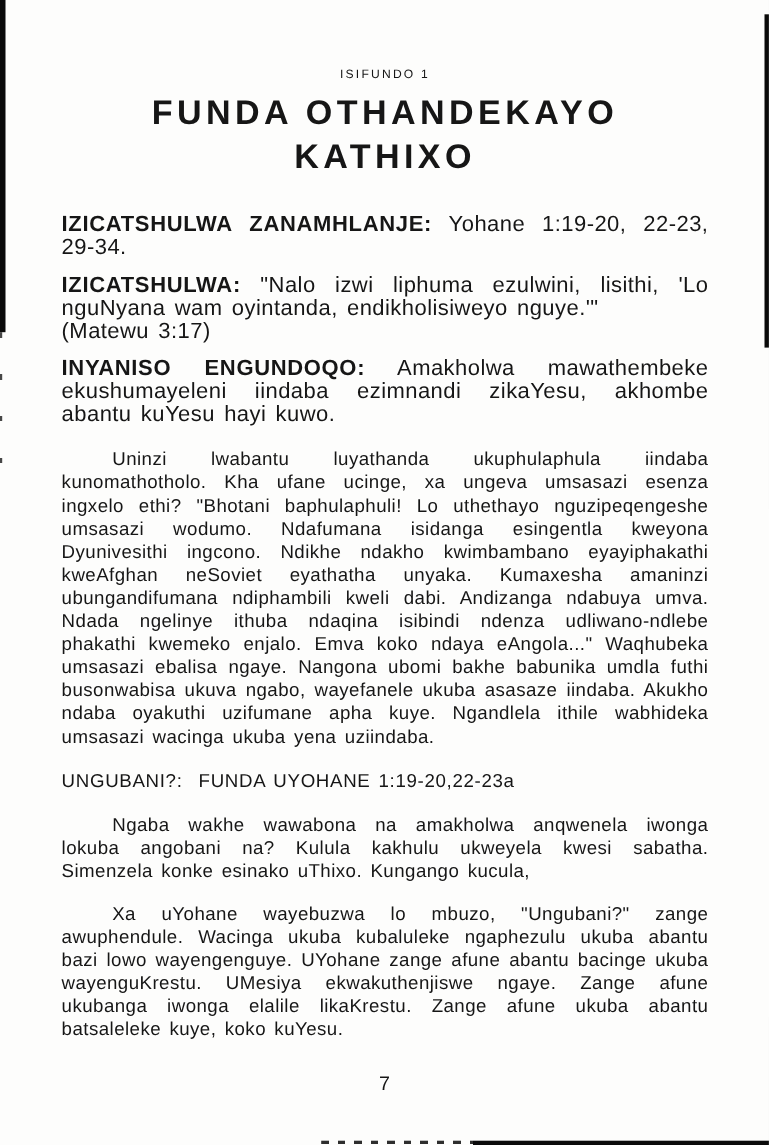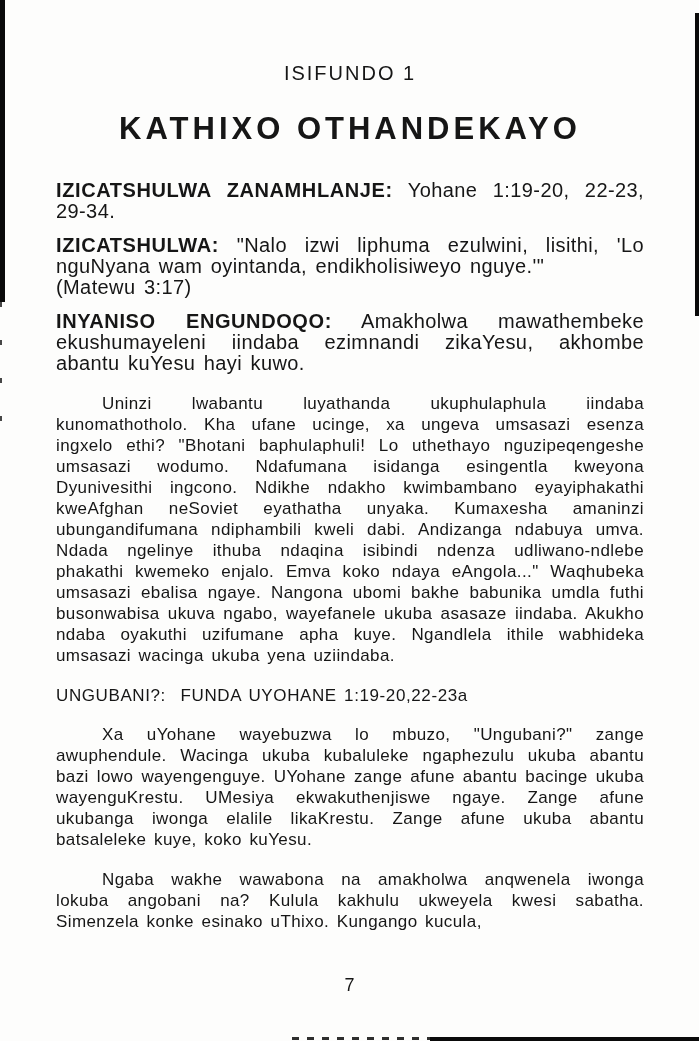--- a/index.html
+++ b/index.html
@@ -12,23 +12,23 @@
     overflow: hidden;
     font-family: "Liberation Sans", sans-serif;
     color: #161616;
   }
   .content {
     position: relative;
     padding: 62px 55px 0 56px;
   }
   .kicker {
     text-align: center;
-    font-size: 20px;
+    font-size: 11px;
     letter-spacing: 2px;
-    margin: 0 0 24px 0;
+    margin: 0 0 9px 0;
     font-weight: normal;
   }
   .title {
     text-align: center;
     font-size: 31px;
     font-weight: bold;
     letter-spacing: 4px;
     line-height: 40px;
     margin: 0;
   }
@@ -85,36 +85,37 @@
 </style>
 </head>
 <body>
 
 <div class="page">
 
   <div class="content">
 
     <div class="title-block">
       <p class="kicker">ISIFUNDO 1</p>
-      <h1 class="title">KATHIXO OTHANDEKAYO</h1>
+      <h1 class="title">FUNDA OTHANDEKAYO</h1>
+      <h1 class="title">KATHIXO</h1>
     </div>
 
     <p class="fm"><span class="fm-label">IZICATSHULWA ZANAMHLANJE:</span> <span>Yohane 1:19-20, 22-23, 29-34.</span></p>
 
     <p class="fm"><span class="fm-label">IZICATSHULWA:</span> <span>"Nalo izwi liphuma ezulwini, lisithi, 'Lo nguNyana wam oyintanda, endikholisiweyo nguye.'"</span><span class="fm-ref">(Matewu 3:17)</span></p>
 
     <p class="fm"><span class="fm-label">INYANISO ENGUNDOQO:</span> <span>Amakholwa mawathembeke ekushumayeleni iindaba ezimnandi zikaYesu, akhombe abantu kuYesu hayi kuwo.</span></p>
 
     <p class="para" style="margin-top:19px">Uninzi lwabantu luyathanda ukuphulaphula iindaba kunomathotholo. Kha ufane ucinge, xa ungeva umsasazi esenza ingxelo ethi? "Bhotani baphulaphuli! Lo uthethayo nguzipeqengeshe umsasazi wodumo. Ndafumana isidanga esingentla kweyona Dyunivesithi ingcono. Ndikhe ndakho kwimbambano eyayiphakathi kweAfghan neSoviet eyathatha unyaka. Kumaxesha amaninzi ubungandifumana ndiphambili kweli dabi. Andizanga ndabuya umva. Ndada ngelinye ithuba ndaqina isibindi ndenza udliwano-ndlebe phakathi kwemeko enjalo. Emva koko ndaya eAngola..." Waqhubeka umsasazi ebalisa ngaye. Nangona ubomi bakhe babunika umdla futhi busonwabisa ukuva ngabo, wayefanele ukuba asasaze iindaba. Akukho ndaba oyakuthi uzifumane apha kuye. Ngandlela ithile wabhideka umsasazi wacinga ukuba yena uziindaba.</p>
 
     <h2 class="section-heading">UNGUBANI?:  FUNDA UYOHANE 1:19-20,22-23a</h2>
 
+    <p class="para" style="margin-top:19px">Ngaba wakhe wawabona na amakholwa anqwenela iwonga lokuba angobani na? Kulula kakhulu ukweyela kwesi sabatha. Simenzela konke esinako uThixo. Kungango kucula,</p>
+
     <p class="para first-after-heading">Xa uYohane wayebuzwa lo mbuzo, "Ungubani?" zange awuphendule. Wacinga ukuba kubaluleke ngaphezulu ukuba abantu bazi lowo wayengenguye. UYohane zange afune abantu bacinge ukuba wayenguKrestu. UMesiya ekwakuthenjiswe ngaye. Zange afune ukubanga iwonga elalile likaKrestu. Zange afune ukuba abantu batsaleleke kuye, koko kuYesu.</p>
-
-    <p class="para" style="margin-top:19px">Ngaba wakhe wawabona na amakholwa anqwenela iwonga lokuba angobani na? Kulula kakhulu ukweyela kwesi sabatha. Simenzela konke esinako uThixo. Kungango kucula,</p>
 
   </div>
 
   <div class="page-number">7</div>
 
   <div class="artifact bar-left-top"></div>
   <div class="bar-left-dash" style="position:absolute"></div>
   <div class="artifact bar-right-top"></div>
   <div class="artifact bar-bottom-solid"></div>
   <div class="bar-bottom-dash" style="position:absolute"></div>

